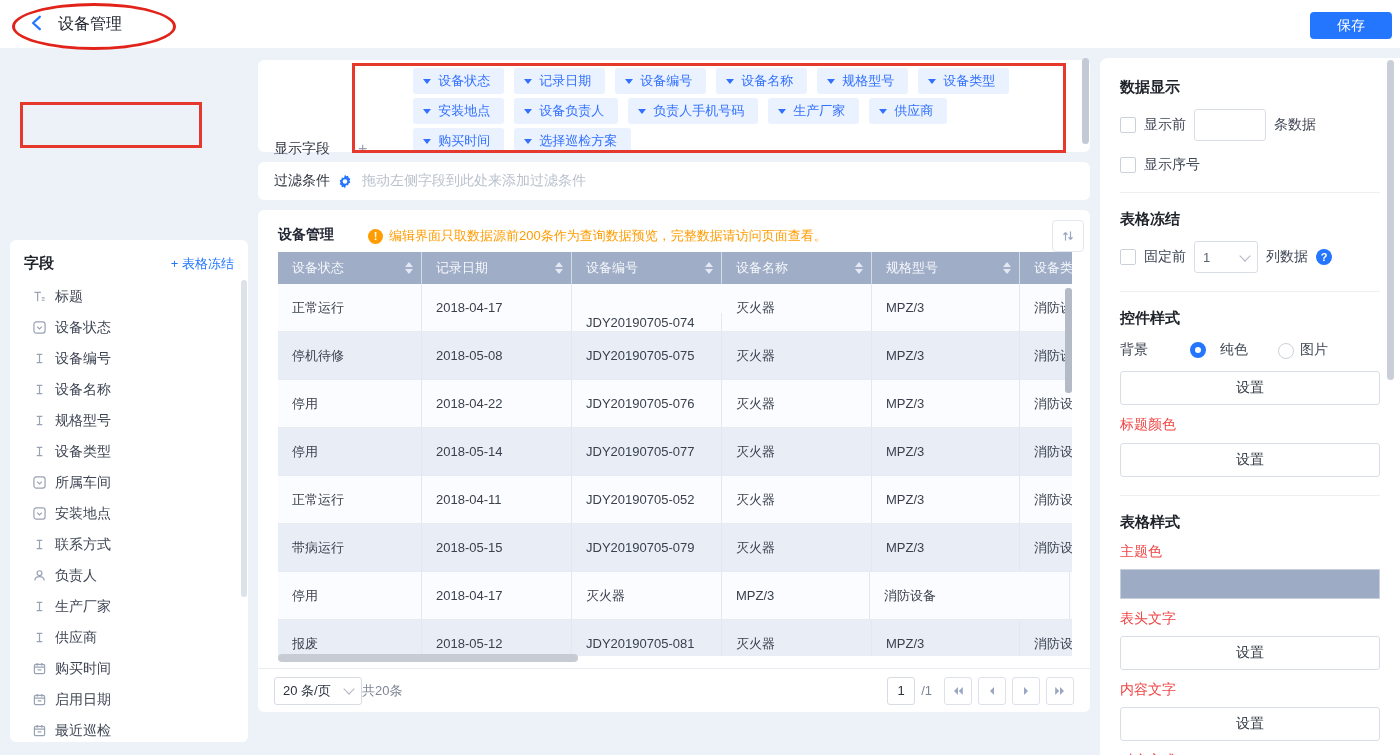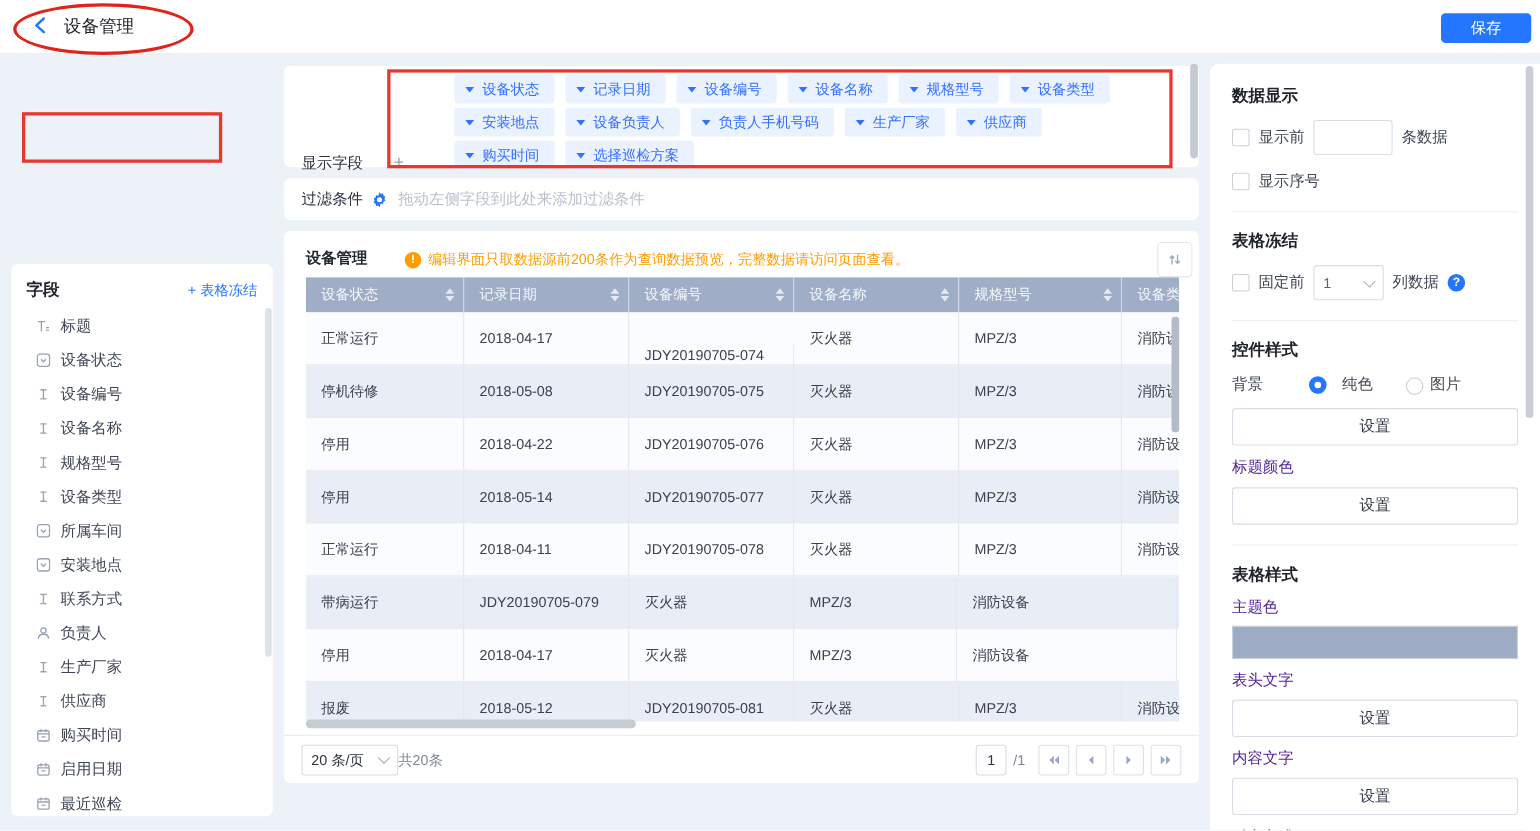--- a/index.html
+++ b/index.html
@@ -90,21 +90,21 @@
   .hr{height:1px;background:#edeff3;margin-top:18px;}
   .sech3{font-size:15px;font-weight:bold;color:#20242b;margin-top:17px;}
   .radio{width:16px;height:16px;border-radius:50%;box-sizing:border-box;flex:none;cursor:pointer;}
   .radio.on{border:5px solid #2476ff;background:#fff;}
   .radio.off{border:1px solid #ccd1d9;background:#fff;}
   .rlbl{margin-left:6px;}
   .radgap{margin-left:22px;display:flex;align-items:flex-end;}
   .bglbl{width:62px;}
   .setbtn{height:32px;border:1px solid #d9dde5;border-radius:3px;display:flex;align-items:center;
           justify-content:center;font-size:14px;color:#333a45;margin-top:12px;cursor:pointer;background:#fff;}
-  .sublbl{font-size:14px;color:#4c1d95;margin-top:11px;}
+  .sublbl{font-size:14px;color:#ef4444;margin-top:11px;}
   .swatch{height:28px;border:1px solid #c8cedb;background:#9dabc4;margin-top:8px;cursor:pointer;}
   
   .sbthumb{position:absolute;background:#d5d9e0;border-radius:3.5px;cursor:pointer;}
   #sb-left{left:241px;top:280px;width:6px;height:317px;background:#dde1e8;}
   #sb-mid{left:1082px;top:58px;width:7px;height:86px;background:#c3c9d5;}
   #sb-right{left:1387px;top:60px;width:7px;height:320px;background:#c9ced9;}
 </style>
 </head>
 <body>
 
@@ -422,27 +422,28 @@
             <div class="td" style="width: 144px;">停用</div>
             <div class="td" style="width: 150px;">2018-05-14</div>
             <div class="td" style="width: 150px;">JDY20190705-077</div>
             <div class="td" style="width: 150px;">灭火器</div>
             <div class="td" style="width: 148px;">MPZ/3</div>
             <div class="td" style="width: 200px;">消防设备</div>
           </div>
           <div class="tr">
             <div class="td" style="width: 144px;">正常运行</div>
             <div class="td" style="width: 150px;">2018-04-11</div>
-            <div class="td" style="width: 150px;">JDY20190705-078</div>
+            <div class="td" style="width: 150px;">JDY20190705-052</div>
             <div class="td" style="width: 150px;">灭火器</div>
             <div class="td" style="width: 148px;">MPZ/3</div>
             <div class="td" style="width: 200px;">消防设备</div>
           </div>
           <div class="tr alt">
             <div class="td" style="width: 144px;">带病运行</div>
+            <div class="td" style="width: 150px;">2018-05-15</div>
             <div class="td" style="width: 150px;">JDY20190705-079</div>
             <div class="td" style="width: 150px;">灭火器</div>
             <div class="td" style="width: 148px;">MPZ/3</div>
             <div class="td" style="width: 200px;">消防设备</div>
           </div>
           <div class="tr">
             <div class="td" style="width: 144px;">停用</div>
             <div class="td" style="width: 150px;">2018-04-17</div>
             <div class="td" style="width: 150px;">灭火器</div>
             <div class="td" style="width: 148px;">MPZ/3</div>

